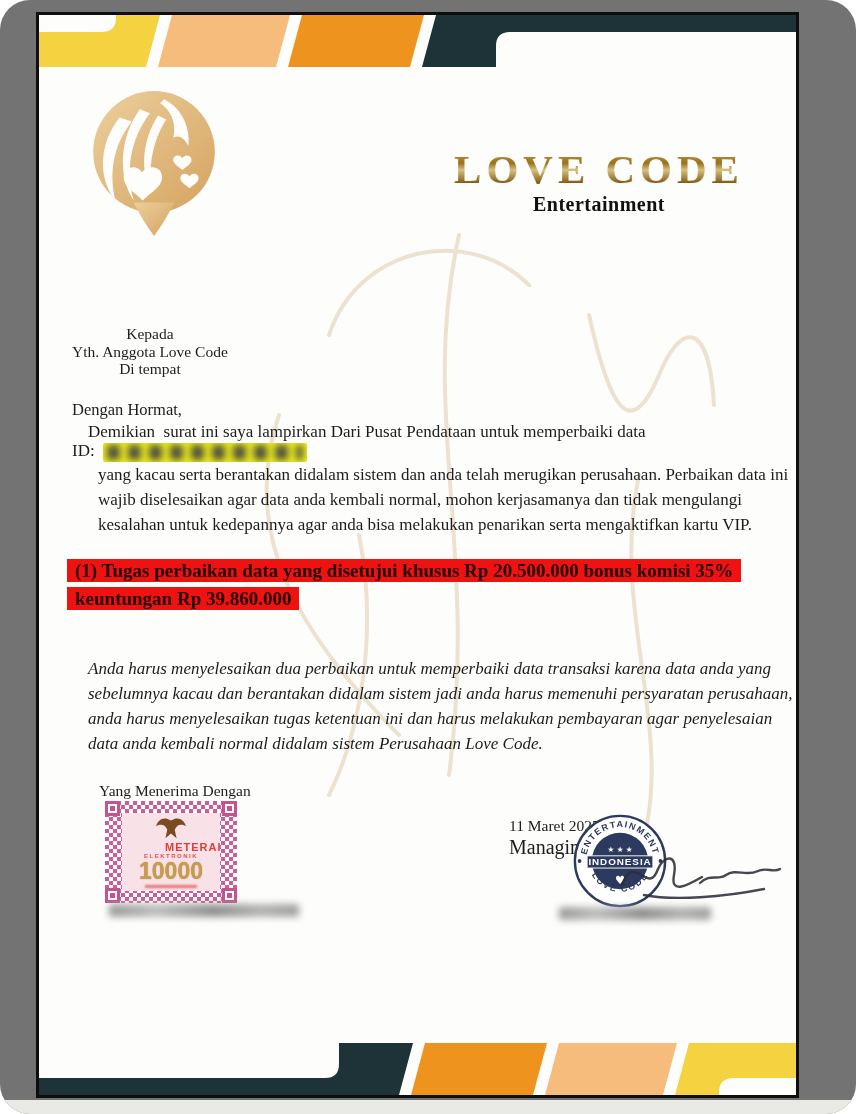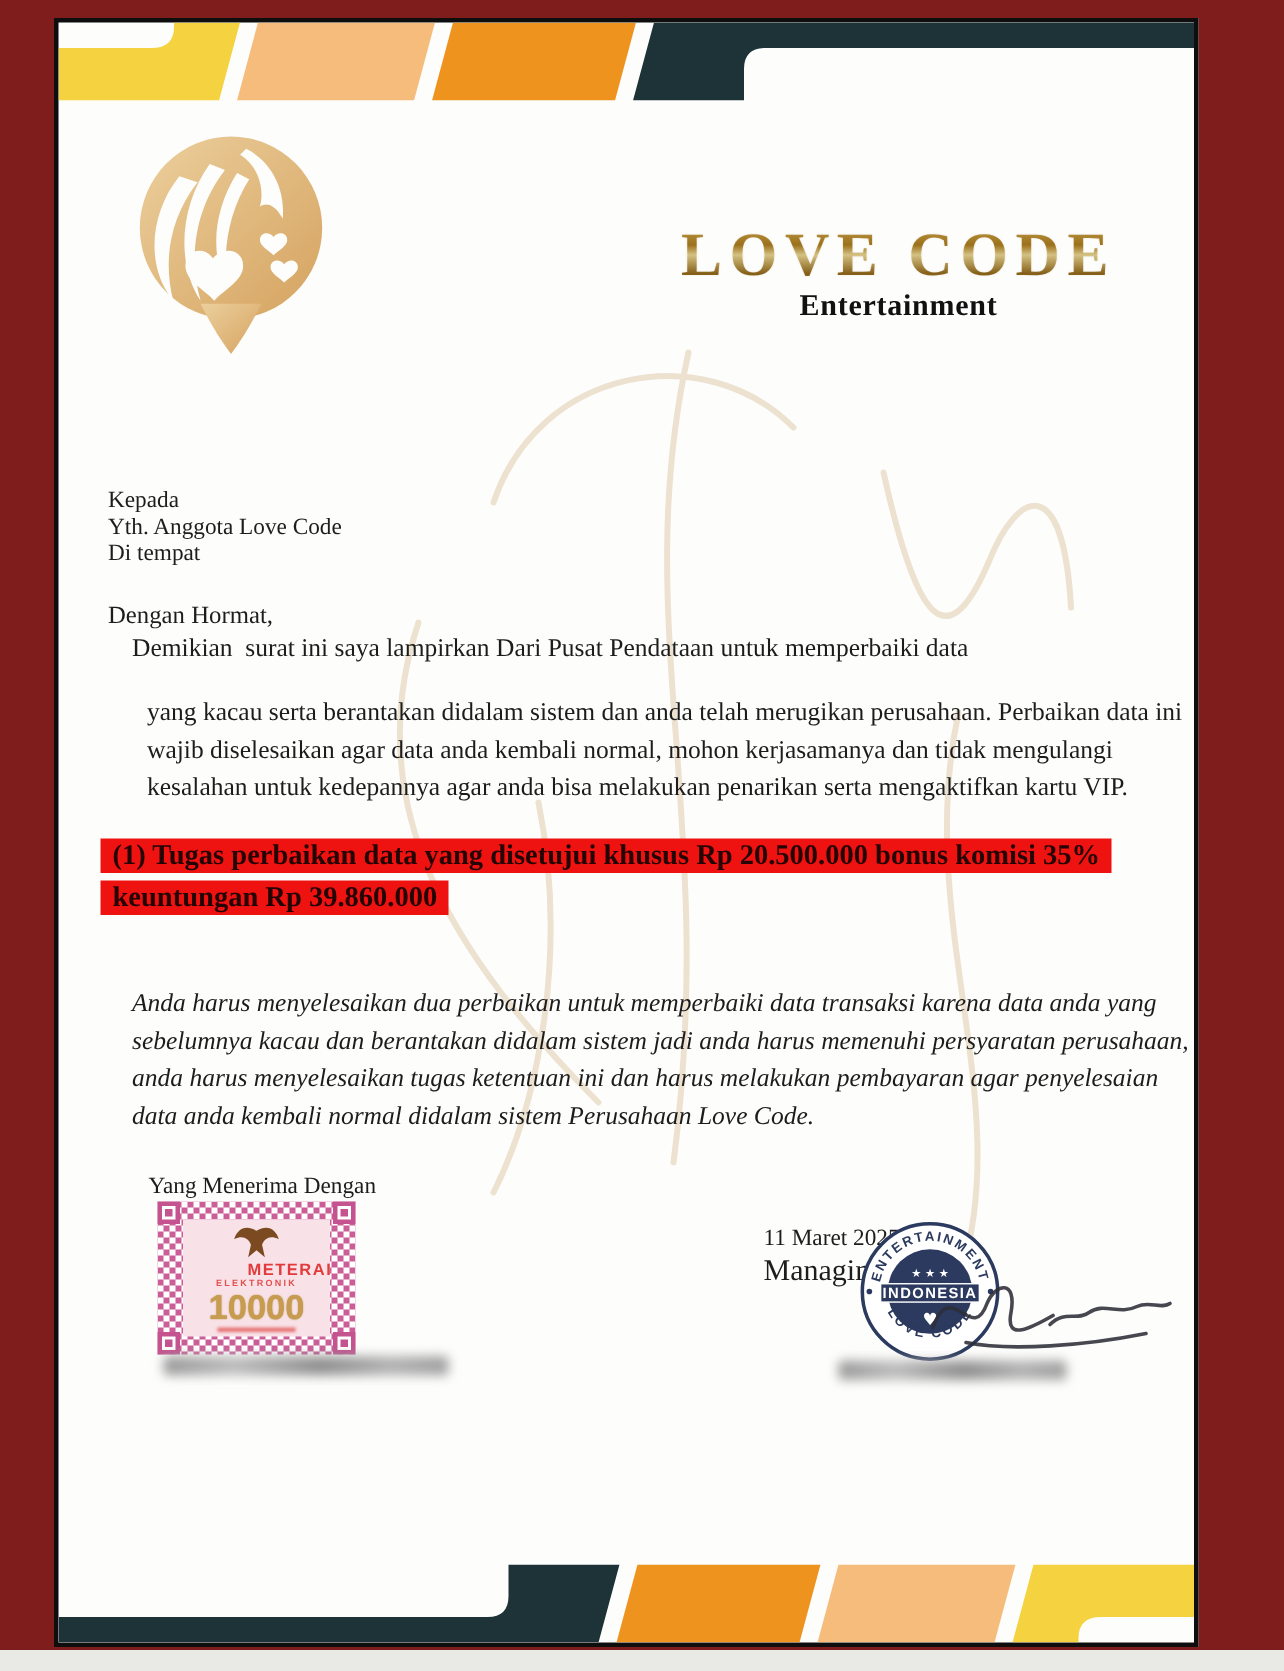--- a/index.html
+++ b/index.html
@@ -1,32 +1,32 @@
 <!DOCTYPE html>
 <html><head>
 <meta charset="utf-8">
 <style>
   html,body{margin:0;padding:0;background:#ffffff;}
-  .canvas{position:relative;width:856px;height:1114px;background:#7f1d1d;overflow:hidden;
-          font-family:"Liberation Serif","DejaVu Serif",serif;color:#1d1d1d;}
+  .canvas{position:relative;width:856px;height:1114px;background:#737373;overflow:hidden;
+          font-family:"Liberation Serif","DejaVu Serif",serif;color:#1d1d1d;border-radius:30px;}
   .doc-page{position:absolute;left:36px;top:12px;width:757px;height:1080px;
             border:3px solid #0e0e0e;background:#fdfdfc;overflow:hidden;}
   .band{position:absolute;left:0;width:757px;height:52px;display:block;}
   .band-top{top:0;}
   .band-bottom{bottom:0;transform:rotate(180deg);}
   .watermark{position:absolute;left:170px;top:200px;opacity:.30;}
   .logo{position:absolute;left:50px;top:70px;width:130px;height:152px;}
   .brand{position:absolute;left:395px;top:130px;width:330px;text-align:center;}
   .brand-name{font-size:41px;font-weight:bold;letter-spacing:5px;
       background:linear-gradient(180deg,#e8c877 0%,#a8781e 38%,#f3e3a8 52%,#8a611a 78%,#caa348 100%);
       -webkit-background-clip:text;background-clip:text;color:transparent;
       text-shadow:0 0 1px rgba(120,90,20,.25);}
   .brand-sub{font-size:20px;font-weight:bold;color:#111;margin-top:0px;letter-spacing:.5px;}
   .title{position:absolute;left:33px;top:255px;margin:0;font-size:23px;font-weight:bold;letter-spacing:.5px;color:#151515;}
-  .recipient{position:absolute;left:33px;top:310px;font-size:15.5px;line-height:17.5px;}
+  .recipient{position:absolute;left:33px;top:310px;font-size:15.5px;line-height:17.5px;text-align:center;}
   .salutation{position:absolute;left:33px;top:385px;font-size:16.5px;}
   .para{font-size:17px;line-height:25px;color:#1c1c1c;margin-left:16px;}
   .para1-intro{position:absolute;left:33px;top:404px;width:712px;white-space:pre-wrap;}
   .id-line{position:absolute;left:33px;top:426px;height:21px;font-size:17px;}
   .redaction-yellow{display:inline-block;vertical-align:middle;margin-left:8px;width:204px;height:19px;
       background:#eeee1e;position:relative;overflow:hidden;border-radius:2px;}
   .redaction-smudge{position:absolute;inset:2px 4px;
       background:repeating-linear-gradient(90deg,rgba(45,45,70,.8) 0 13px,rgba(238,238,30,0) 13px 21px);
       filter:blur(3.5px);}
   .para1-rest{position:absolute;left:43px;top:447px;width:714px;}
@@ -113,20 +113,23 @@
     <div class="recipient">
       <div>Kepada</div>
       <div>Yth. Anggota Love Code</div>
       <div>Di tempat</div>
     </div>
 
     <div class="salutation">Dengan Hormat,</div>
 
     <div class="para para1-intro">Demikian  surat ini saya lampirkan Dari Pusat Pendataan untuk memperbaiki data</div>
 
+    <div class="id-line">
+      <span>ID:</span><span class="redaction-yellow"><span class="redaction-smudge"></span></span>
+    </div>
 
     <div class="para para1-rest">yang kacau serta berantakan didalam sistem dan anda telah merugikan perusahaan. Perbaikan data ini wajib diselesaikan agar data anda kembali normal, mohon kerjasamanya dan tidak mengulangi kesalahan untuk kedepannya agar anda bisa melakukan penarikan serta mengaktifkan kartu VIP.</div>
 
     <div class="banner">
       <span class="banner-text">(1) Tugas perbaikan data yang disetujui khusus Rp 20.500.000 bonus komisi 35% keuntungan Rp 39.860.000</span>
     </div>
 
     <div class="para para2">Anda harus menyelesaikan dua perbaikan untuk memperbaiki data transaksi karena data anda yang sebelumnya kacau dan berantakan didalam sistem jadi anda harus memenuhi persyaratan perusahaan, anda harus menyelesaikan tugas ketentuan ini dan harus melakukan pembayaran agar penyelesaian data anda kembali normal didalam sistem Perusahaan Love Code.</div>
 
     <div class="sig-left-label">Yang Menerima Dengan</div>

